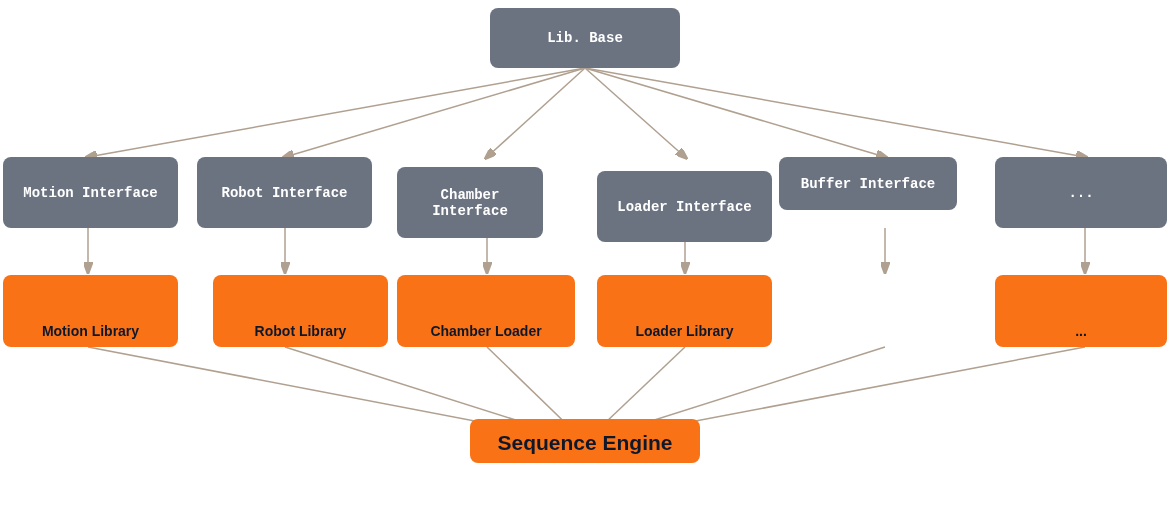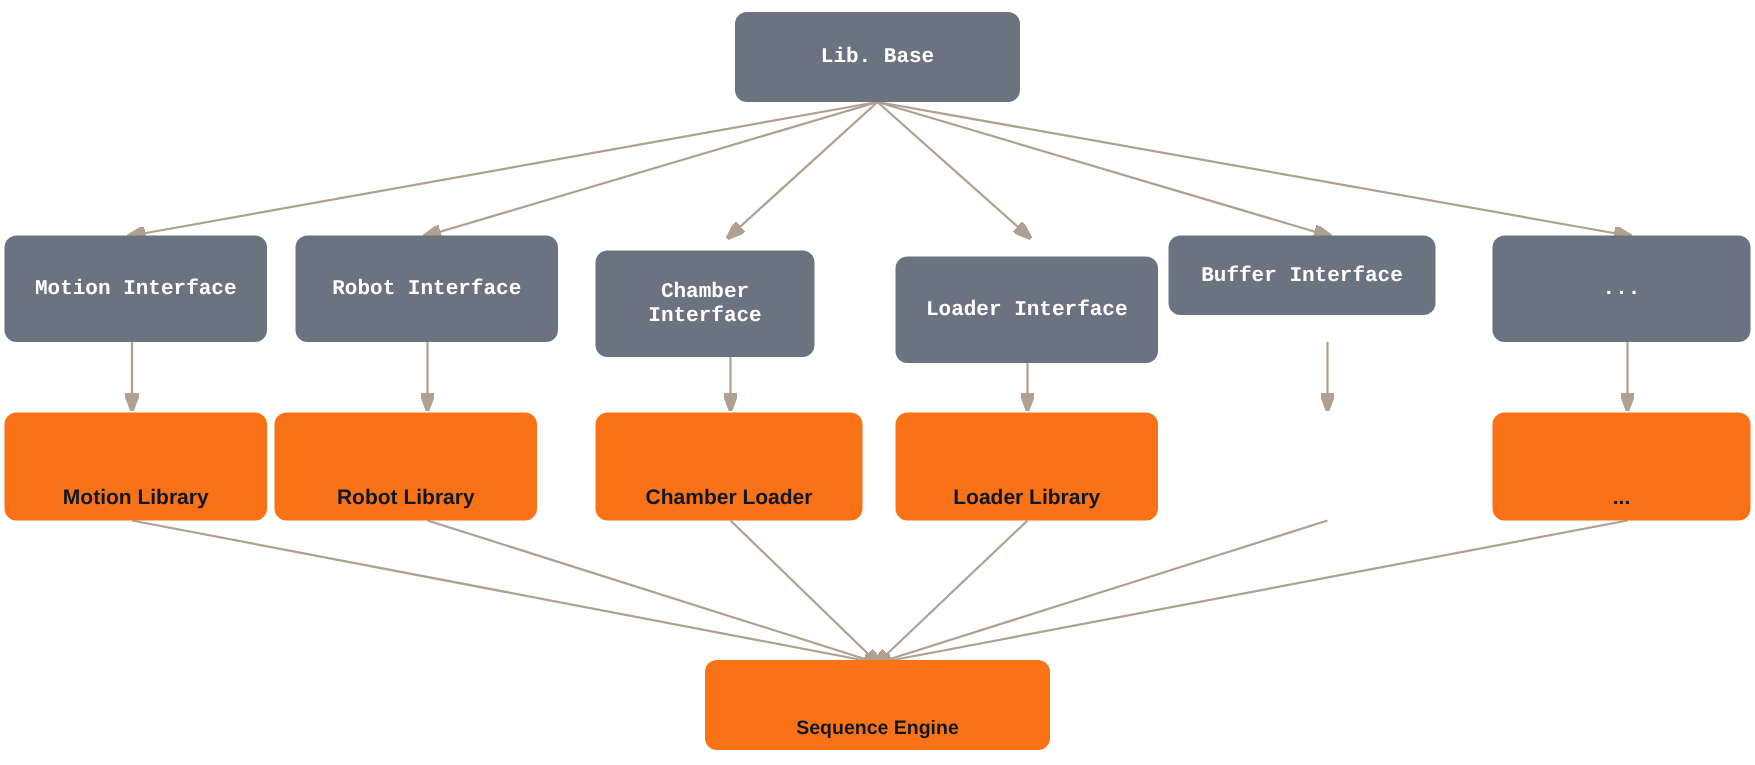--- a/index.html
+++ b/index.html
@@ -128,34 +128,34 @@
   </div>
 
   <div class="node node-gray" style="left:995px; top:157px; width:172px; height:71px;">
     <span>...</span>
   </div>
 
   <div class="node node-orange" style="left:3px; top:275px; width:175px; height:72px;">
     <span>Motion Library</span>
   </div>
 
-  <div class="node node-orange" style="left:183px; top:275px; width:175px; height:72px;">
+  <div class="node node-orange" style="left:213px; top:275px; width:175px; height:72px;">
     <span>Robot Library</span>
   </div>
 
   <div class="node node-orange" style="left:397px; top:275px; width:178px; height:72px;">
     <span>Chamber Loader</span>
   </div>
 
   <div class="node node-orange" style="left:597px; top:275px; width:175px; height:72px;">
     <span>Loader Library</span>
   </div>
 
 
   <div class="node node-orange" style="left:995px; top:275px; width:172px; height:72px;">
     <span>...</span>
   </div>
 
-  <div class="node node-orange" style="left:470px; top:440px; width:230px; height:60px; font-size:13px;">
+  <div class="node node-orange" style="left:470px; top:419px; width:230px; height:44px; font-size:21px;">
     <span>Sequence Engine</span>
   </div>
 
 </div>
 
 </body></html>

